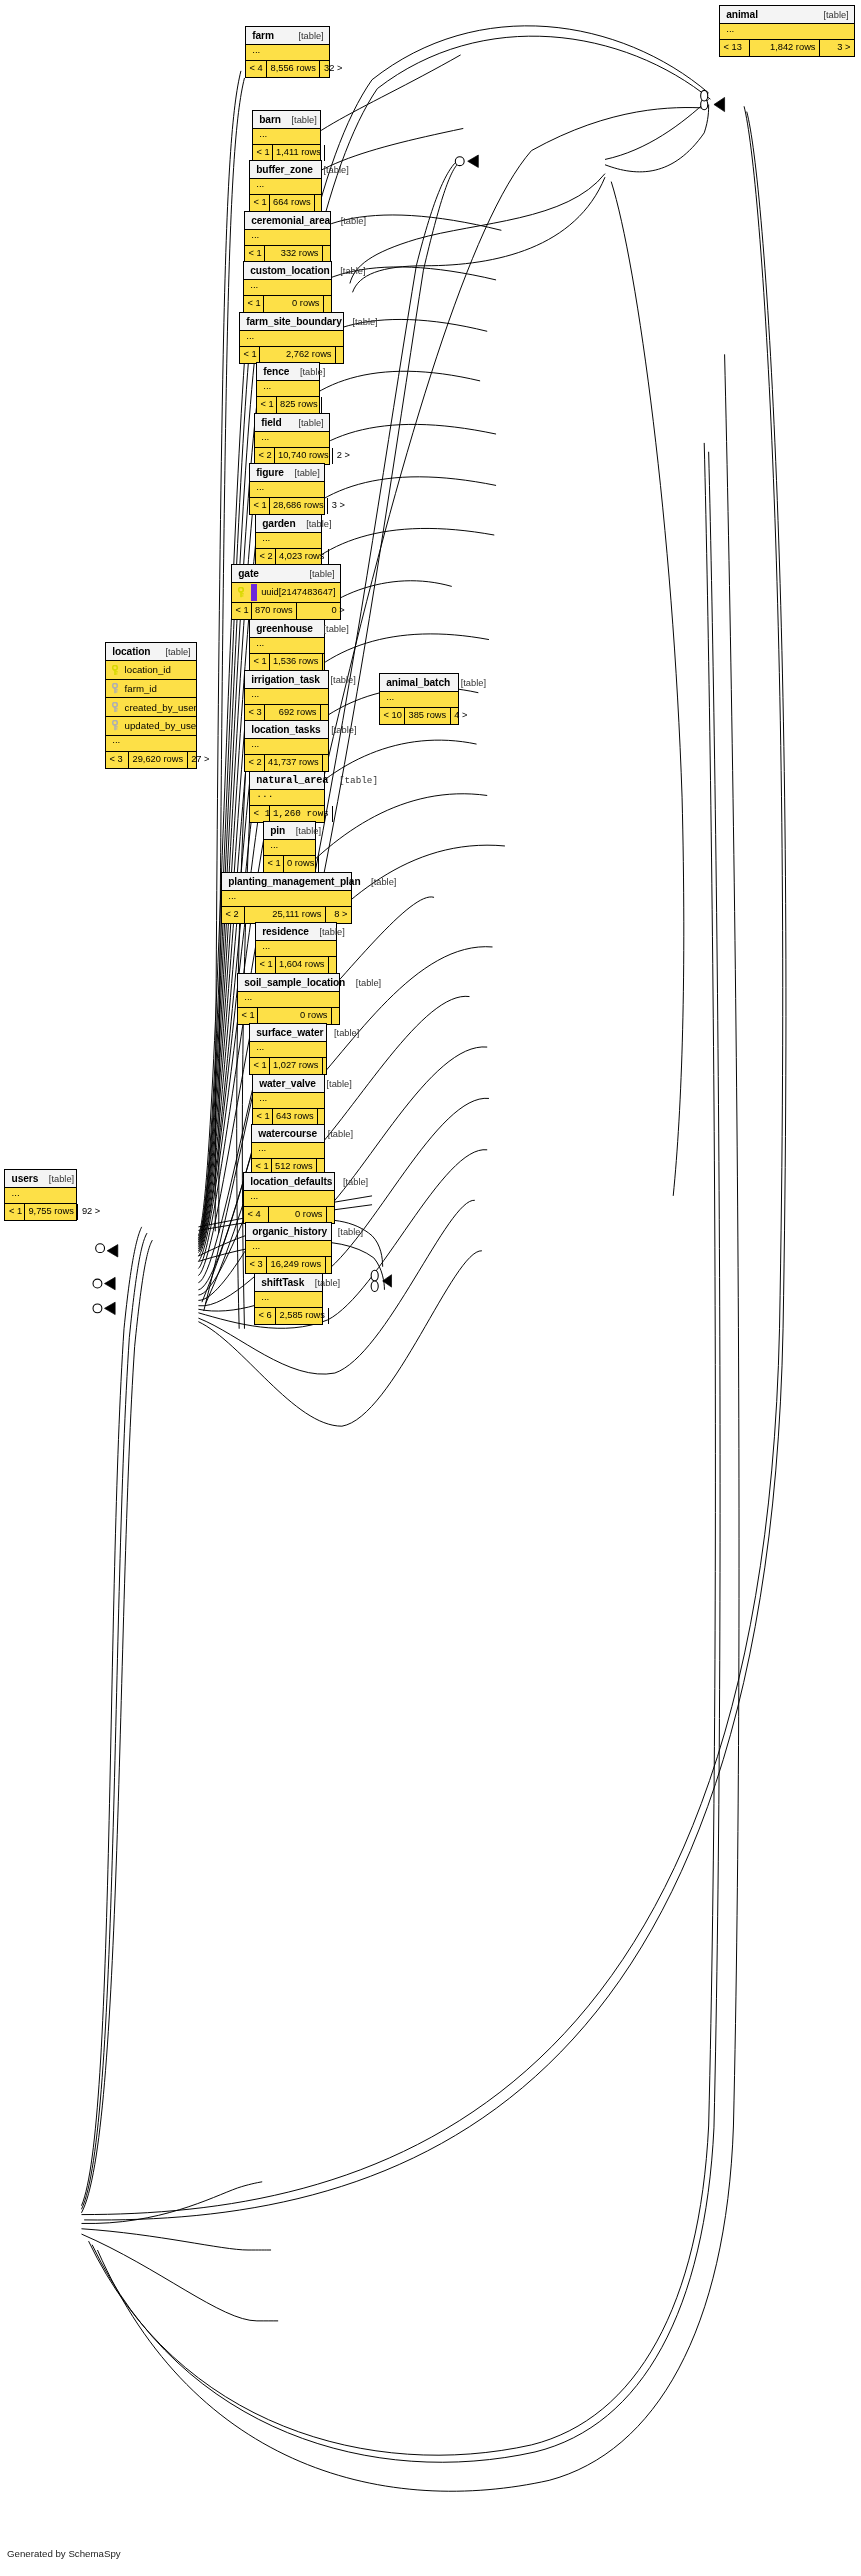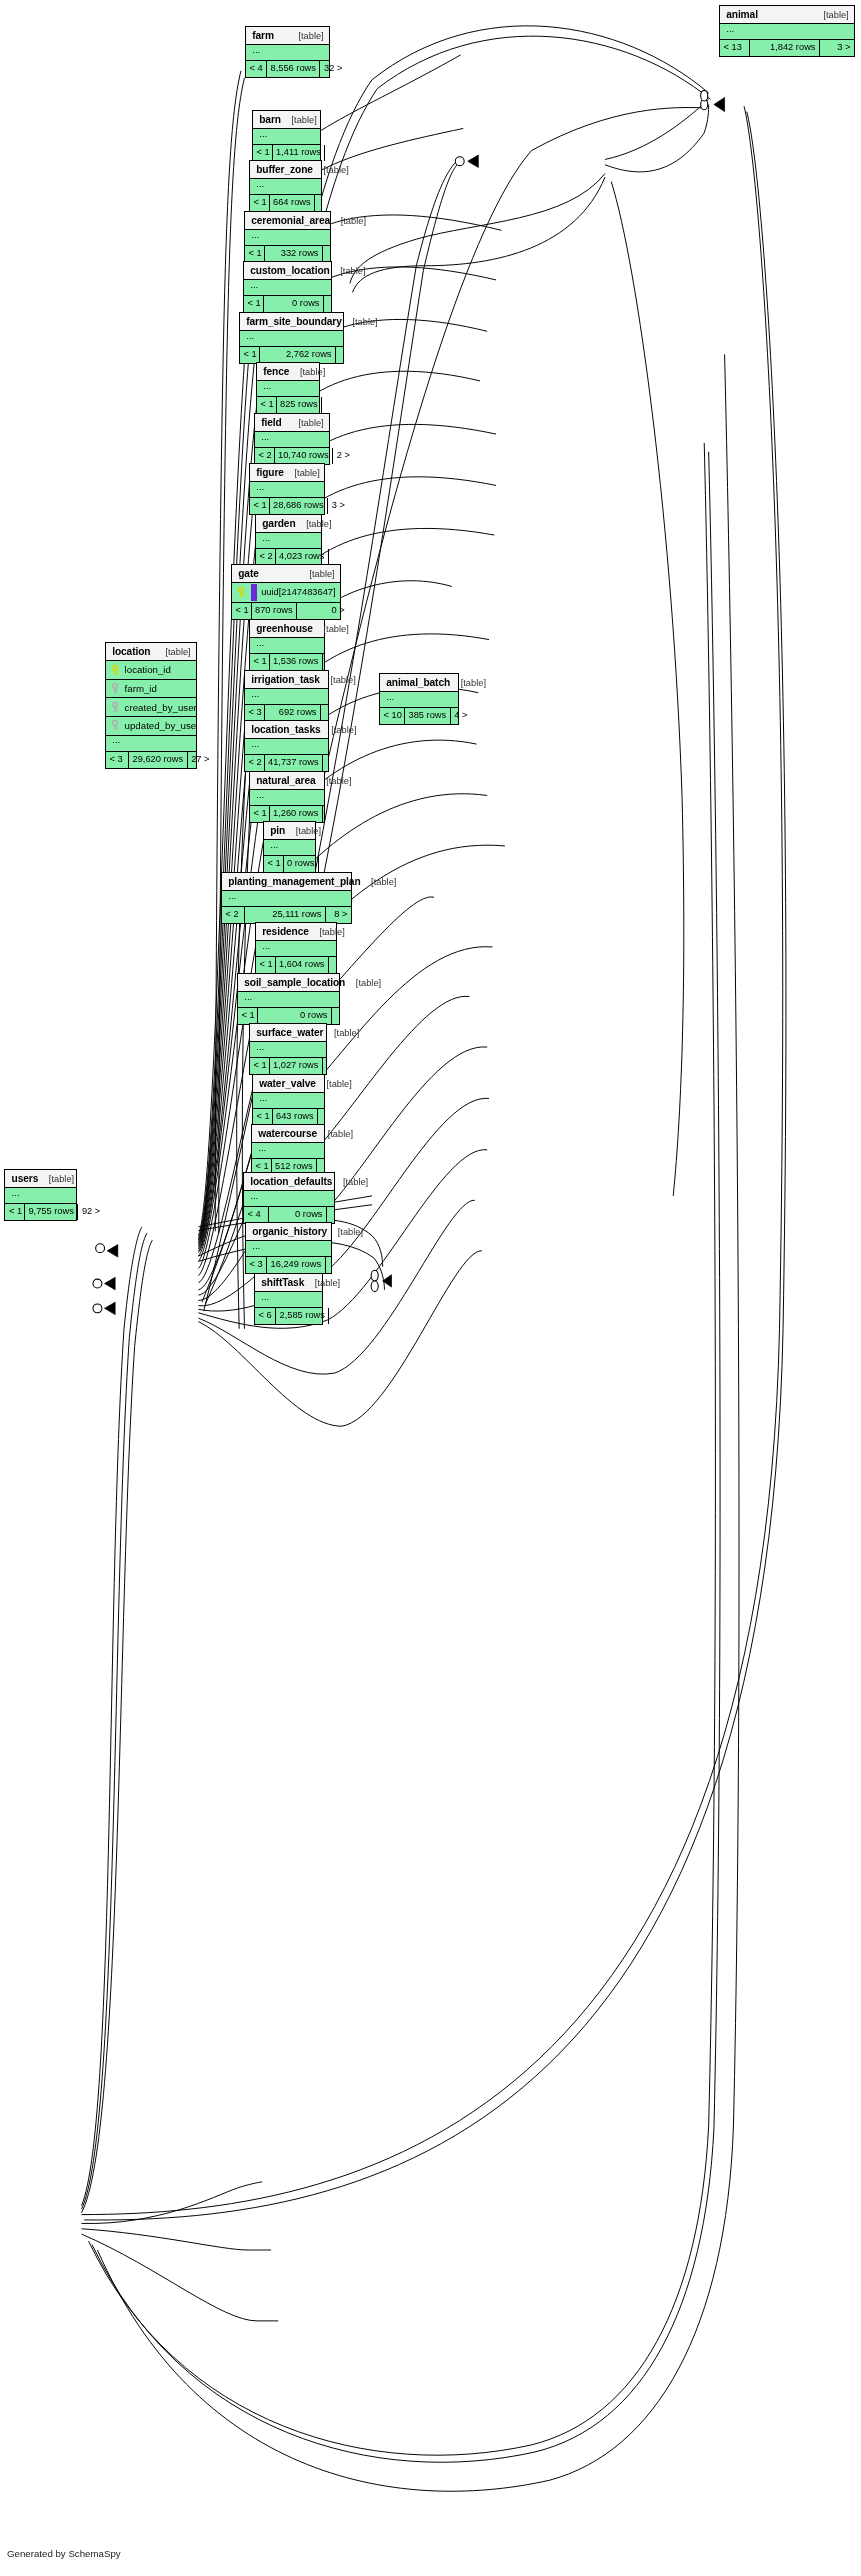--- a/index.html
+++ b/index.html
@@ -38,21 +38,21 @@
     stroke-width: 0.8;
   }
   #edges .ring {
     fill: #ffffff;
     stroke: #000000;
     stroke-width: 1.2;
   }
 
   .node {
     position: absolute;
-    background: #86efac;
+    background: #fde047;
     border: 1.4px solid #000000;
     box-sizing: border-box;
     z-index: 5;
   }
   .node .thead {
     display: flex;
     align-items: baseline;
     justify-content: space-between;
     background: #f4f4f4;
     border-bottom: 1.1px solid #000000;
@@ -450,21 +450,21 @@
         </div>
         <div class="tbody">
           <div class="ellipsis">...</div>
         </div>
         <div class="tfoot">
           <div class="f left" style="width: 19.5px;">&lt; 2</div>
           <div class="f mid">41,737 rows</div>
           <div class="f right" style="width: 3.5px;"></div>
         </div>
       </div>
-      <div class="node" style="left: 249px; top: 771px; width: 76px;">
+      <div class="node" style="left: 249px; top: 771px; width: 76px; font-family: Liberation Mono, monospace;">
         <div class="thead">
           <span class="tname">natural_area</span>
           <span class="ttype">[table]</span>
         </div>
         <div class="tbody">
           <div class="ellipsis">...</div>
         </div>
         <div class="tfoot">
           <div class="f left" style="width: 19.5px;">&lt; 1</div>
           <div class="f mid">1,260 rows</div>

